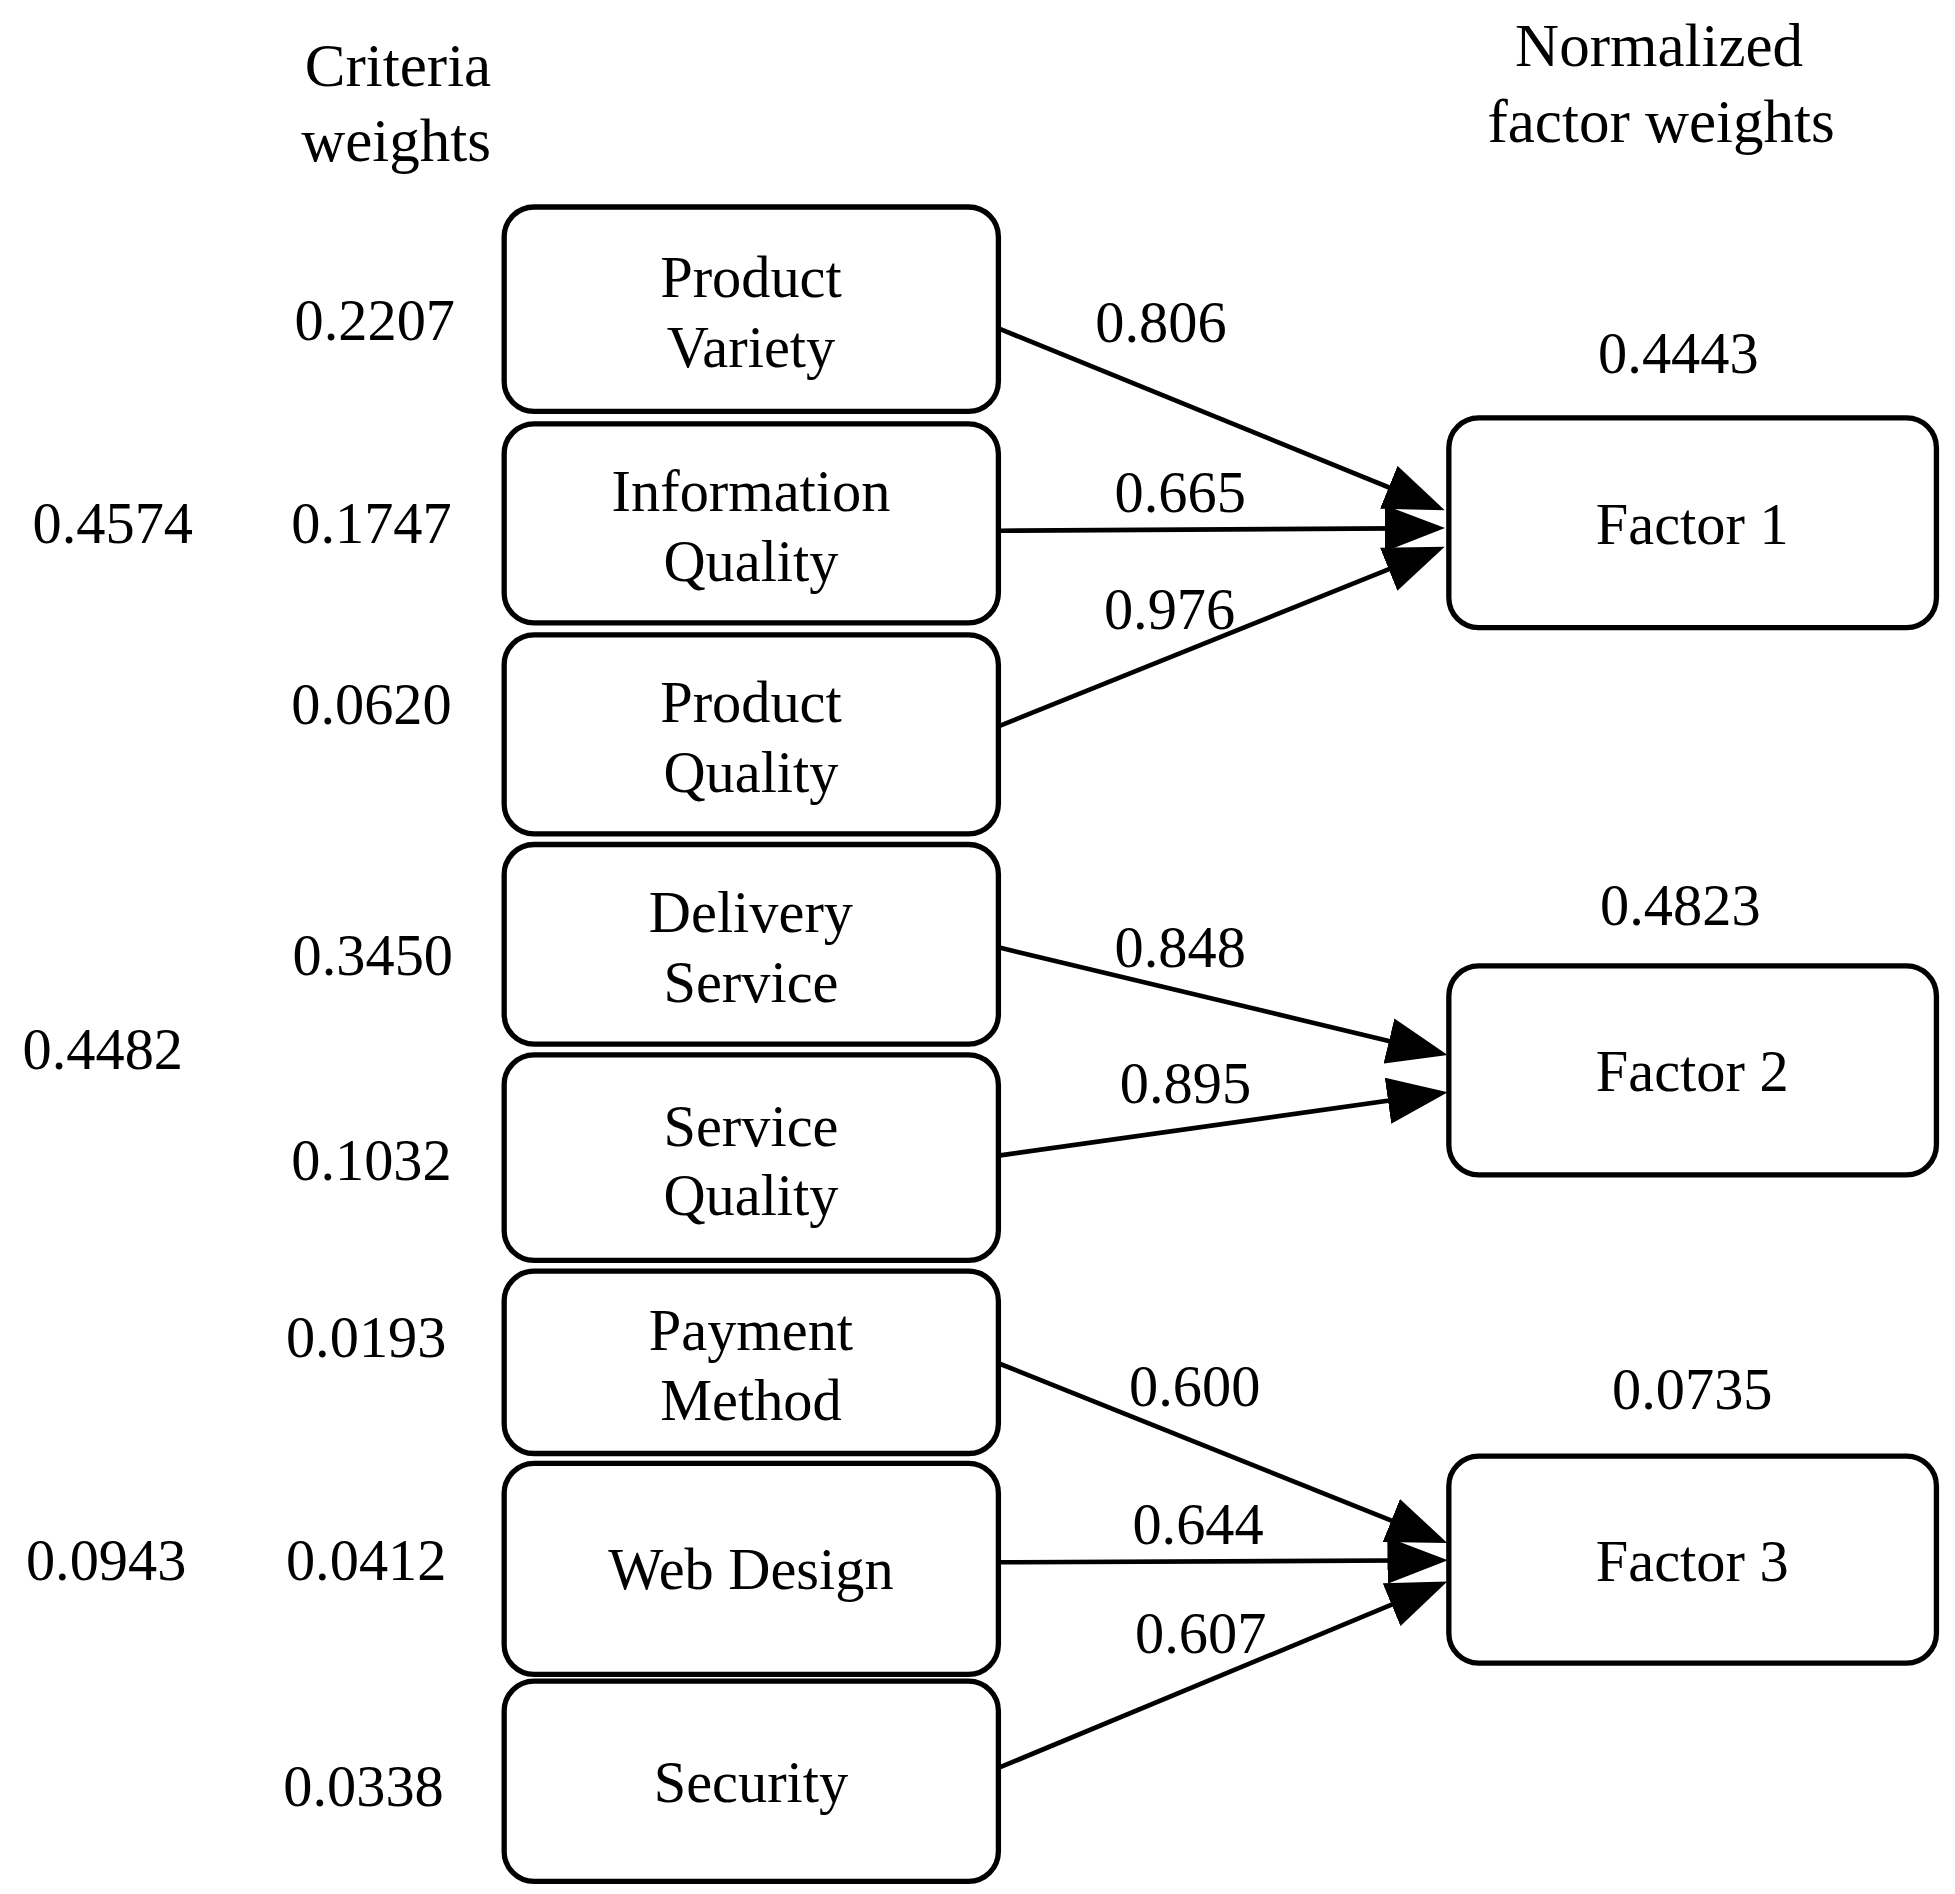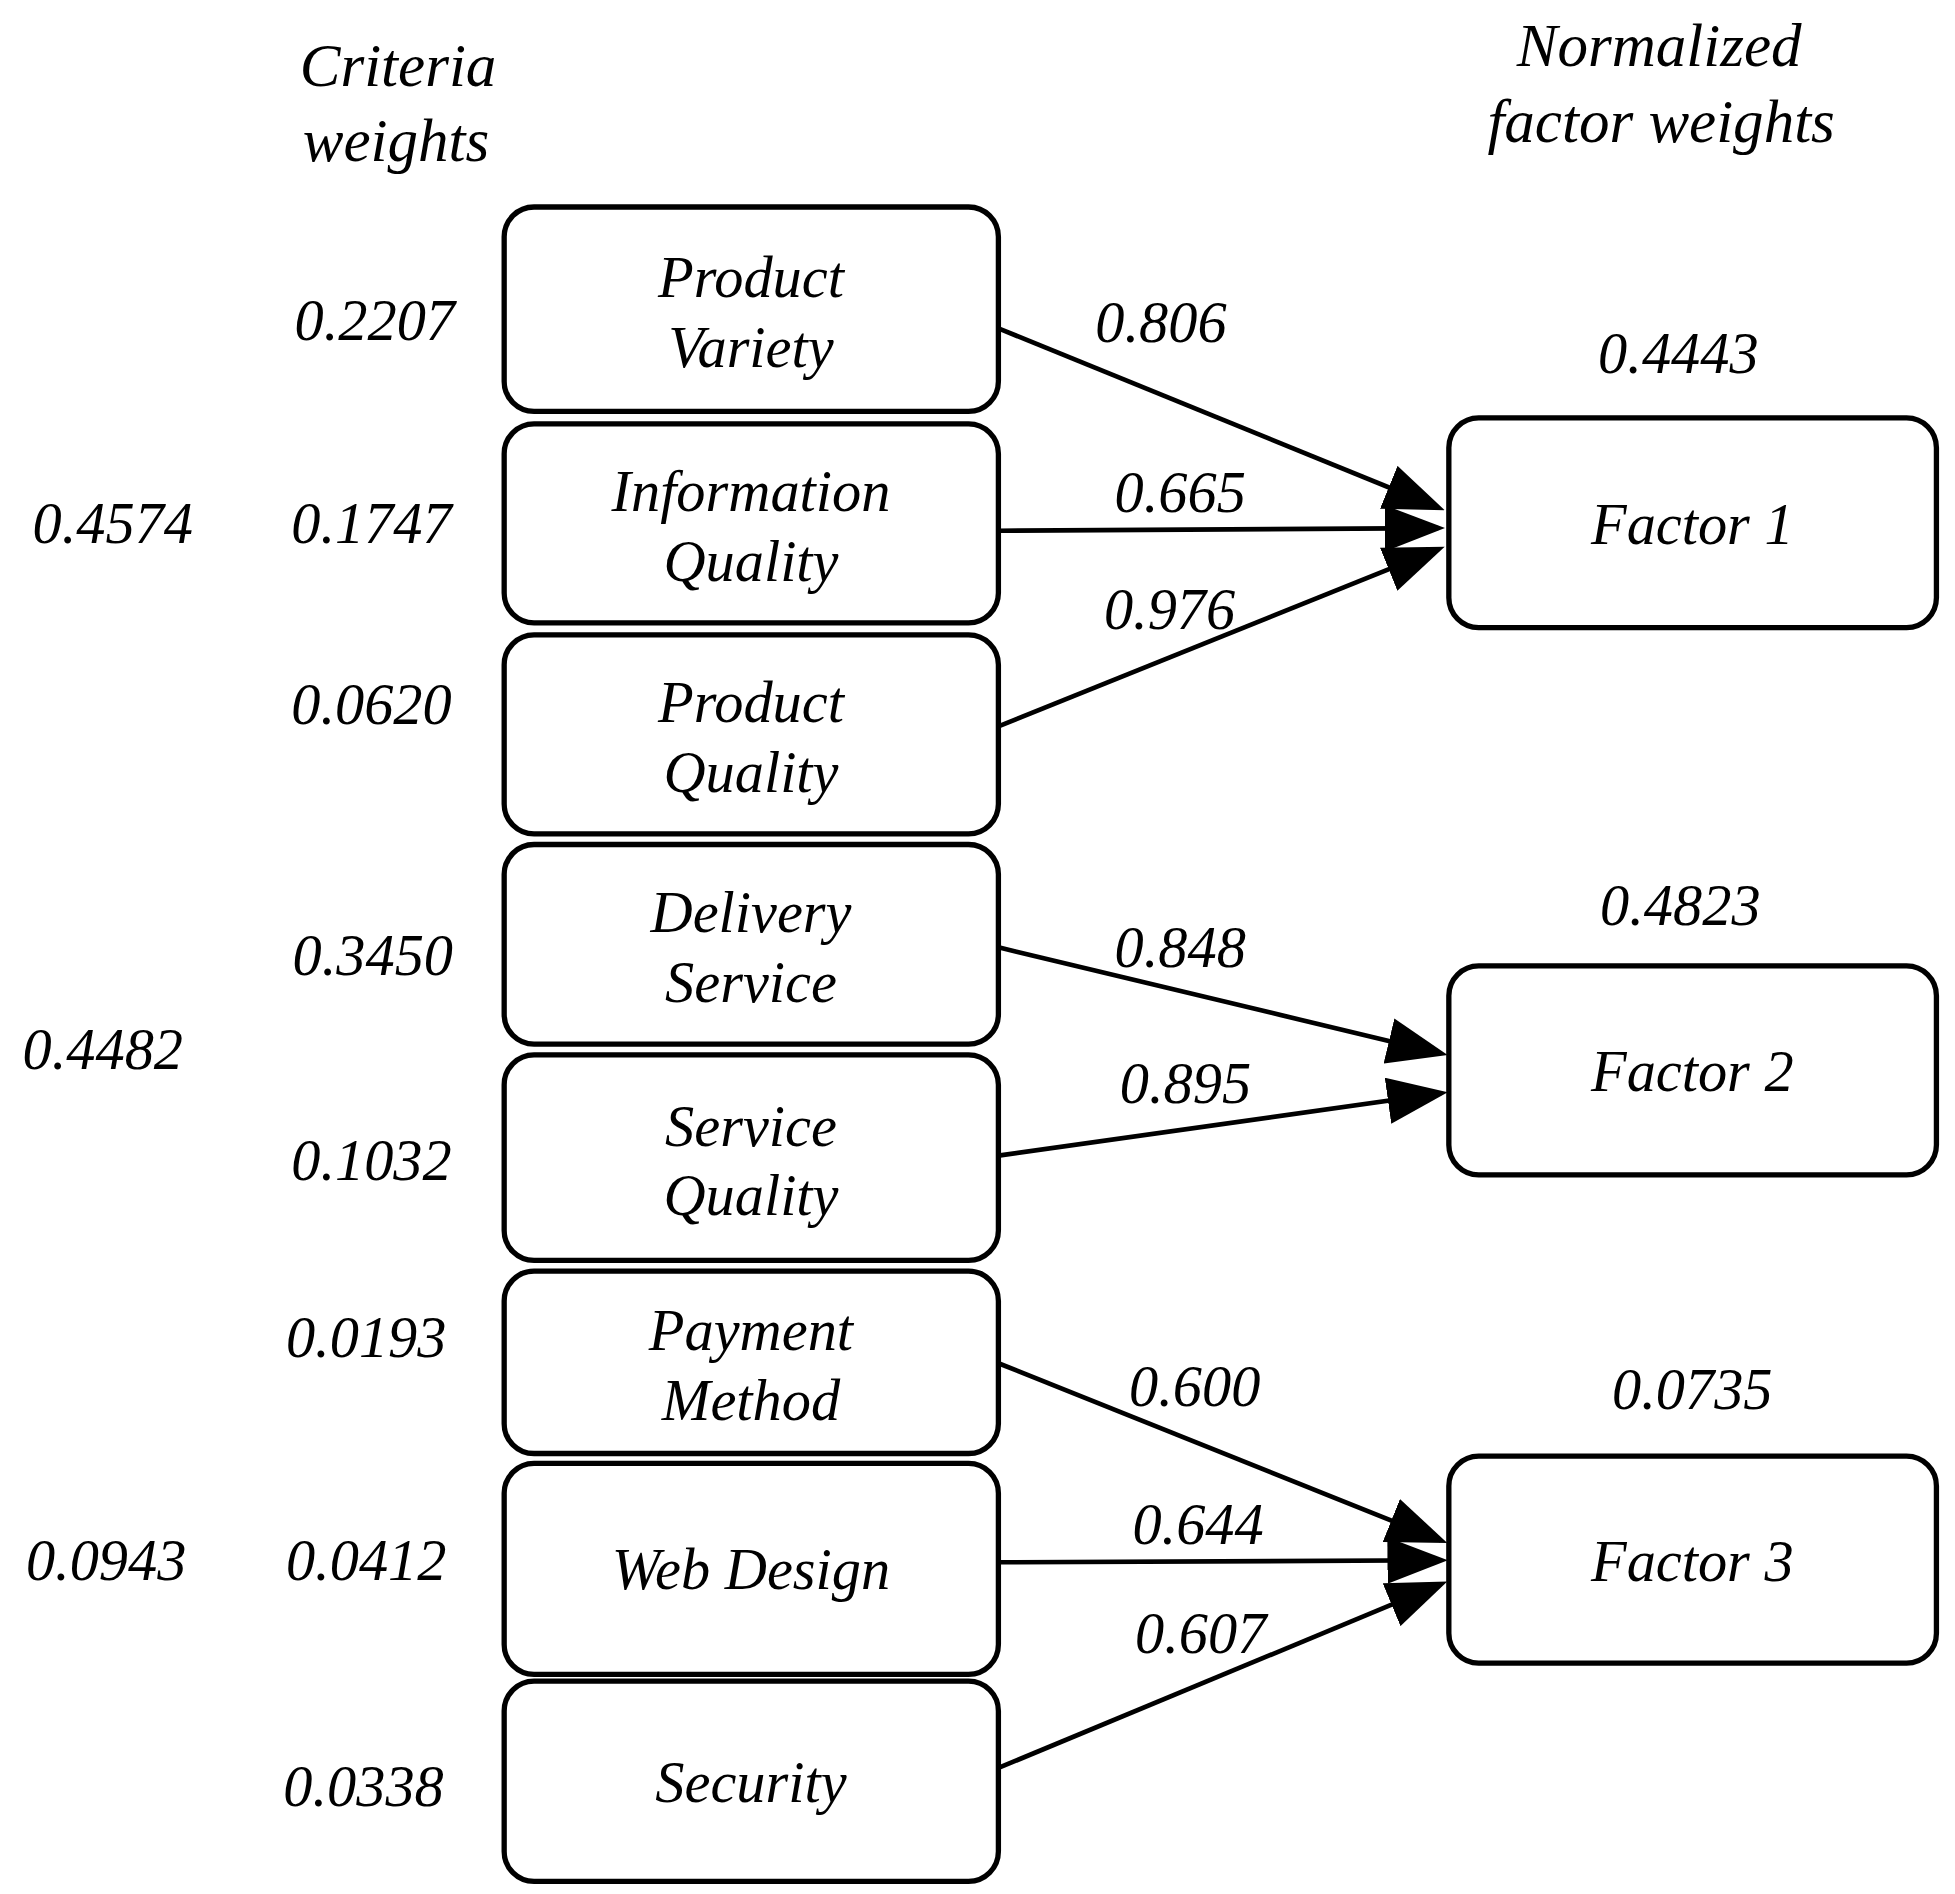--- a/index.html
+++ b/index.html
@@ -9,21 +9,20 @@
     width: 100%;
     height: 100%;
   }
   #diagram-wrap {
     width: 100vw;
     height: 100vh;
     display: flex;
     align-items: flex-start;
     justify-content: center;
     background: #ffffff;
-    font-style: italic;
   }
   svg {
     width: 100%;
     height: 100%;
     font-family: "Liberation Serif", "DejaVu Serif", serif;
   }
   .node {
     fill: #ffffff;
     stroke: #000000;
     stroke-width: 8;

